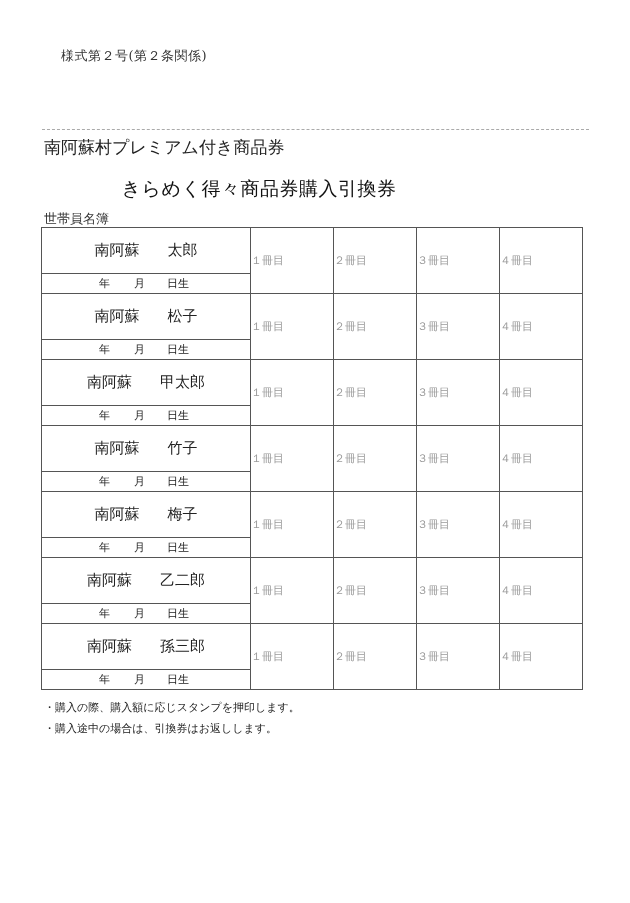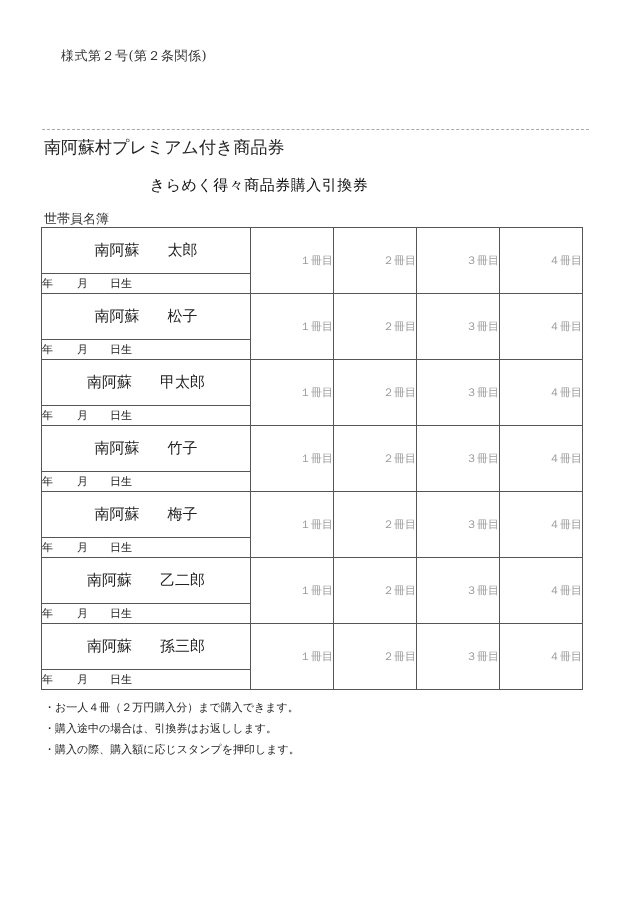--- a/index.html
+++ b/index.html
@@ -1,29 +1,29 @@
 <!DOCTYPE html>
 <html><head>
 <meta charset="utf-8">
 <style>
   html, body { margin:0; padding:0; background:#ffffff; }
   body { width:630px; height:903px; position:relative; overflow:hidden;
          font-family:"DejaVu Sans","Liberation Sans",sans-serif; color:#222; }
   .form-no { position:absolute; left:61px; top:47px; font-family:"DejaVu Serif","Liberation Serif",serif; font-size:13px; color:#333; letter-spacing:0.5px; }
   .cut-line { position:absolute; left:42px; top:129px; width:547px; height:0; border-top:1px dashed #aaa; }
   .subtitle { position:absolute; left:44px; top:136px; font-size:17px; color:#222; }
-  .title { position:absolute; left:0; width:518px; top:176px; text-align:center; font-size:15px; color:#111; letter-spacing:0.5px; }
+  .title { position:absolute; left:0; width:518px; top:176px; text-align:center; font-size:19px; color:#111; letter-spacing:0.5px; }
   .section-label { position:absolute; left:44px; top:210px; font-size:13px; color:#333; }
   table.roster { position:absolute; left:41px; top:227px; border-collapse:collapse; width:542px; }
   table.roster td { border:1px solid #555; padding:0; }
   td.name-cell { width:203px; height:45px; text-align:center; font-size:15px; color:#222; vertical-align:middle; }
   td.name-cell span.family { margin-right:28px; }
-  td.birth-cell { height:19px; font-size:11px; color:#222; text-align:left; padding-right:4px !important; }
+  td.birth-cell { height:19px; font-size:11px; color:#222; text-align:center; padding-right:4px !important; }
   td.birth-cell span { display:inline-block; }
-  td.book-cell { width:80px; text-align:right; font-size:11px; color:#9a9a9a; vertical-align:middle;margin-left:32px; }
+  td.book-cell { width:80px; text-align:left; font-size:11px; color:#9a9a9a; vertical-align:middle;margin-left:32px; }
   .notes { position:absolute; left:44px; top:697px; font-size:11px; color:#222; line-height:21px; }
   .notes div { white-space:nowrap; }
 </style>
 </head>
 <body>
 
 <div class="form-no">様式第２号(第２条関係)</div>
 <div class="cut-line"></div>
 <div class="subtitle">南阿蘇村プレミアム付き商品券</div>
 <div class="title">きらめく得々商品券購入引換券</div>
@@ -98,16 +98,15 @@
         <td class="book-cell" rowspan="2"><span>３冊目</span></td>
         <td class="book-cell" rowspan="2"><span>４冊目</span></td>
       </tr>
       <tr>
         <td class="birth-cell"><span style="margin-right:24px">年</span><span style="margin-right:22px">月</span><span>日生</span></td>
       </tr>
     </tbody>
 </table>
 
 <div class="notes">
-  <div>・お一人４冊（２万円購入分）まで購入できます。</div>
+  <div>・購入の際、購入額に応じスタンプを押印します。</div>
   <div>・購入途中の場合は、引換券はお返しします。</div>
-  <div>・購入の際、購入額に応じスタンプを押印します。</div>
 </div>
 
 </body></html>

